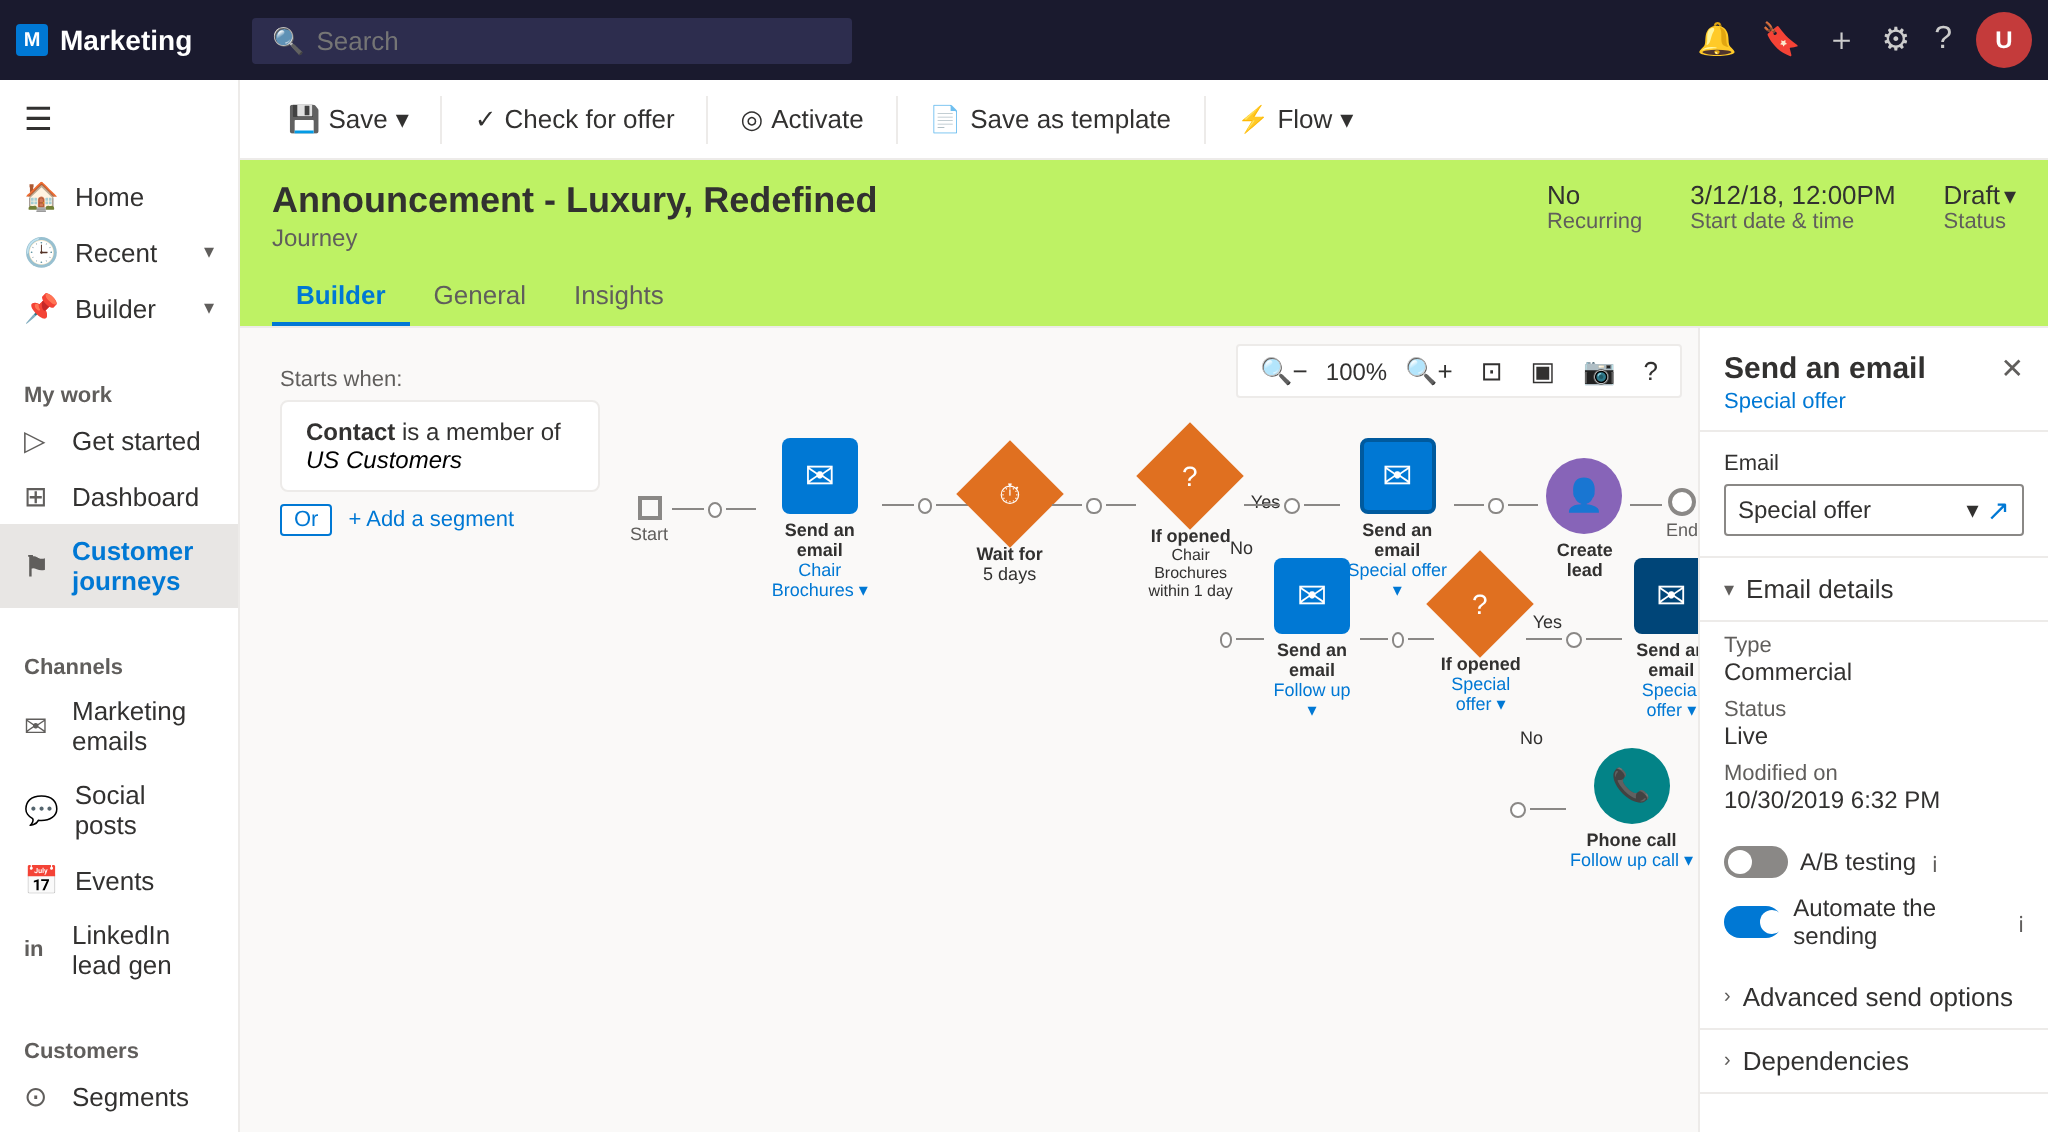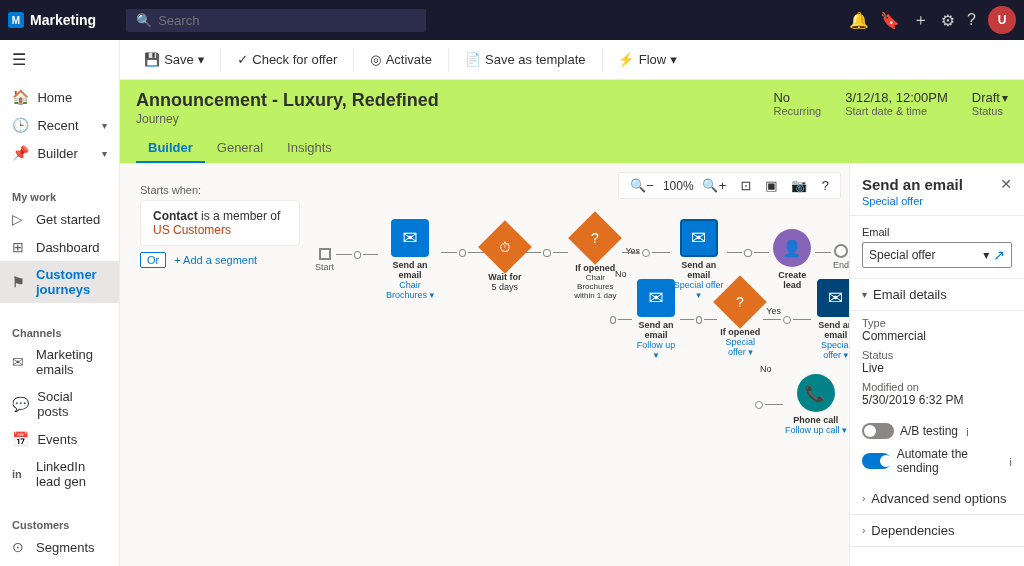--- a/index.html
+++ b/index.html
@@ -52,21 +52,21 @@
 
     
     .canvas-wrapper { flex: 1; display: flex; overflow: hidden; position: relative; }
     .canvas { flex: 1; background: #faf9f8; position: relative; overflow: hidden; }
     .canvas-toolbar { position: absolute; top: 8px; right: 8px; display: flex; align-items: center; gap: 4px; background: white; border: 1px solid #edebe9; border-radius: 2px; padding: 2px 6px; z-index: 10; font-size: 12px; color: #323130; }
     .canvas-toolbar-btn { padding: 3px 5px; cursor: pointer; color: #323130; font-size: 13px; }
     .starts-when { position: absolute; top: 20px; left: 20px; }
     .starts-when-label { font-size: 11px; color: #605e5c; margin-bottom: 4px; }
     .starts-when-box { background: white; border: 1px solid #edebe9; border-radius: 4px; padding: 8px 12px; font-size: 12px; min-width: 160px; }
     .starts-when-box .bold { font-weight: 600; }
-    .starts-when-box .link { color: #c2410c; cursor: pointer; }
+    .starts-when-box .link { color: #000000; cursor: pointer; font-style: italic; }
     .starts-when-or { display: flex; align-items: center; gap: 8px; margin-top: 6px; }
     .or-btn { border: 1px solid #0078d4; color: #0078d4; padding: 1px 6px; border-radius: 2px; font-size: 11px; cursor: pointer; background: white; }
     .add-segment-btn { color: #0078d4; font-size: 11px; cursor: pointer; }
 
     
     .right-panel { width: 175px; background: white; border-left: 1px solid #edebe9; display: flex; flex-direction: column; overflow-y: auto; }
     .panel-header { padding: 12px 12px 8px; display: flex; align-items: flex-start; justify-content: space-between; border-bottom: 1px solid #edebe9; }
     .panel-title { font-size: 15px; font-weight: 600; color: #323130; }
     .panel-subtitle { font-size: 11px; color: #0078d4; margin-top: 2px; }
     .panel-close { cursor: pointer; color: #605e5c; font-size: 14px; }
@@ -455,21 +455,21 @@
           <div class="panel-detail-row">
             <div class="panel-detail-label">Type</div>
             <div class="panel-detail-value">Commercial</div>
           </div>
           <div class="panel-detail-row">
             <div class="panel-detail-label">Status</div>
             <div class="panel-detail-value">Live</div>
           </div>
           <div class="panel-detail-row">
             <div class="panel-detail-label">Modified on</div>
-            <div class="panel-detail-value">5/30/2019  6:32 PM</div>
+            <div class="panel-detail-value">10/30/2019  6:32 PM</div>
           </div>
         </div>
 
         <div class="toggle-row">
           <div class="toggle off">
             <div class="toggle-thumb"></div>
           </div>
           <span class="toggle-label">A/B testing</span>
           <span class="toggle-info">ℹ</span>
         </div>

